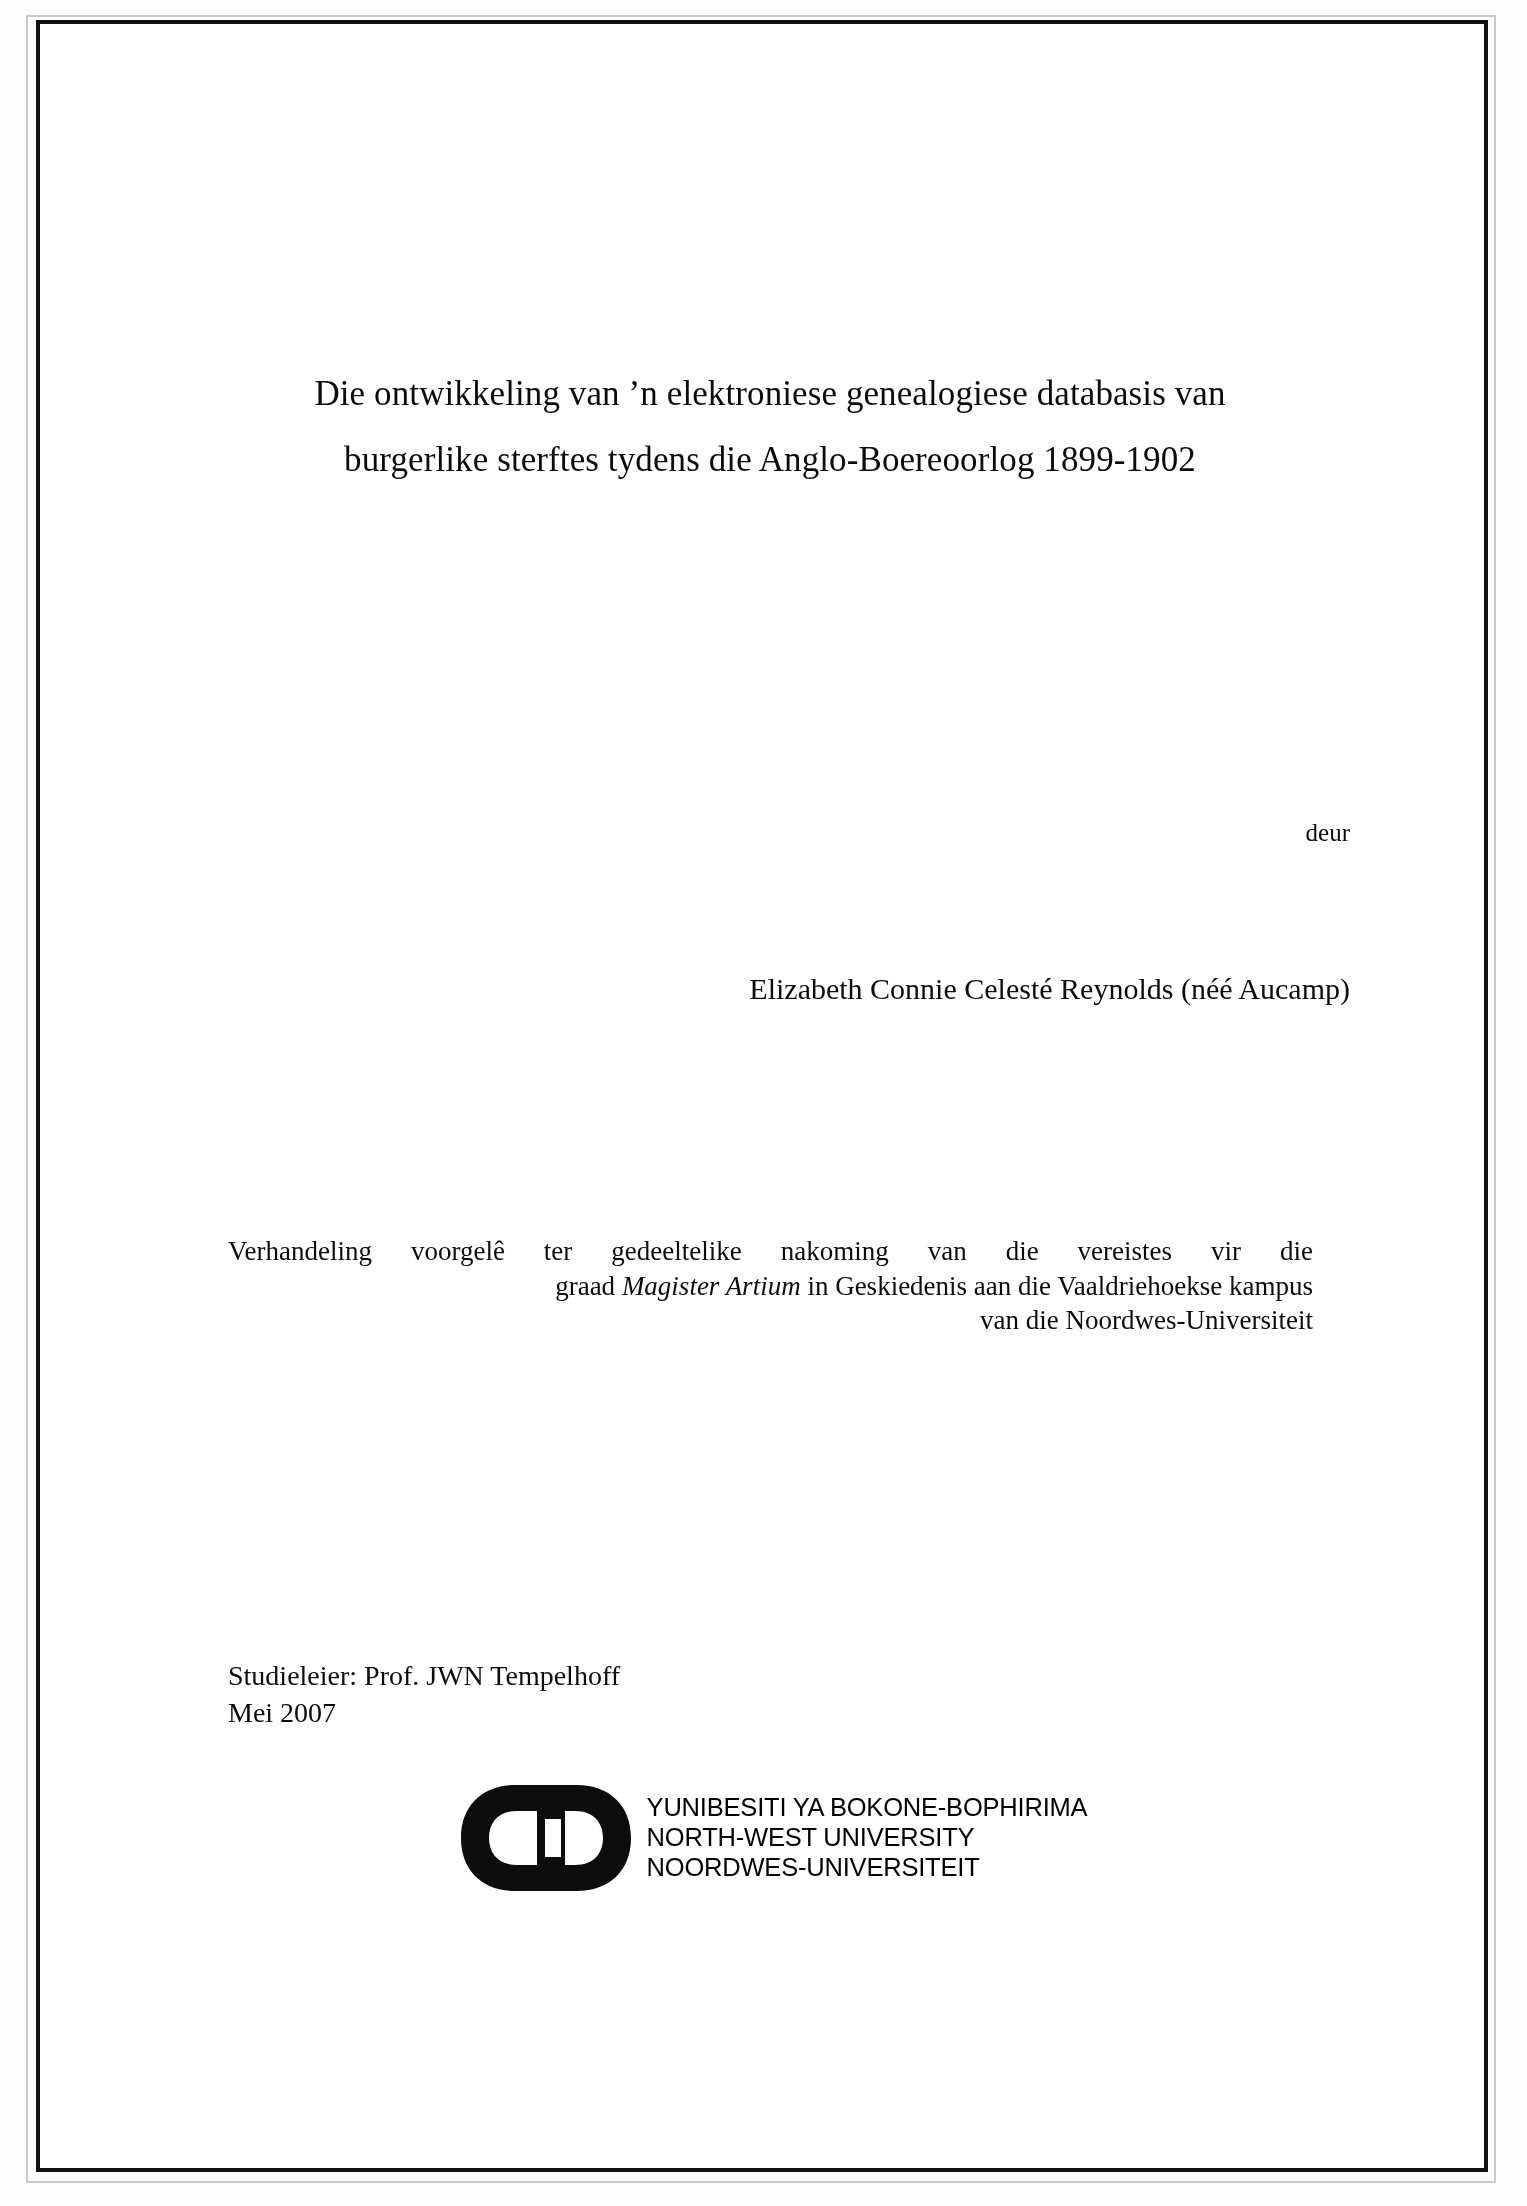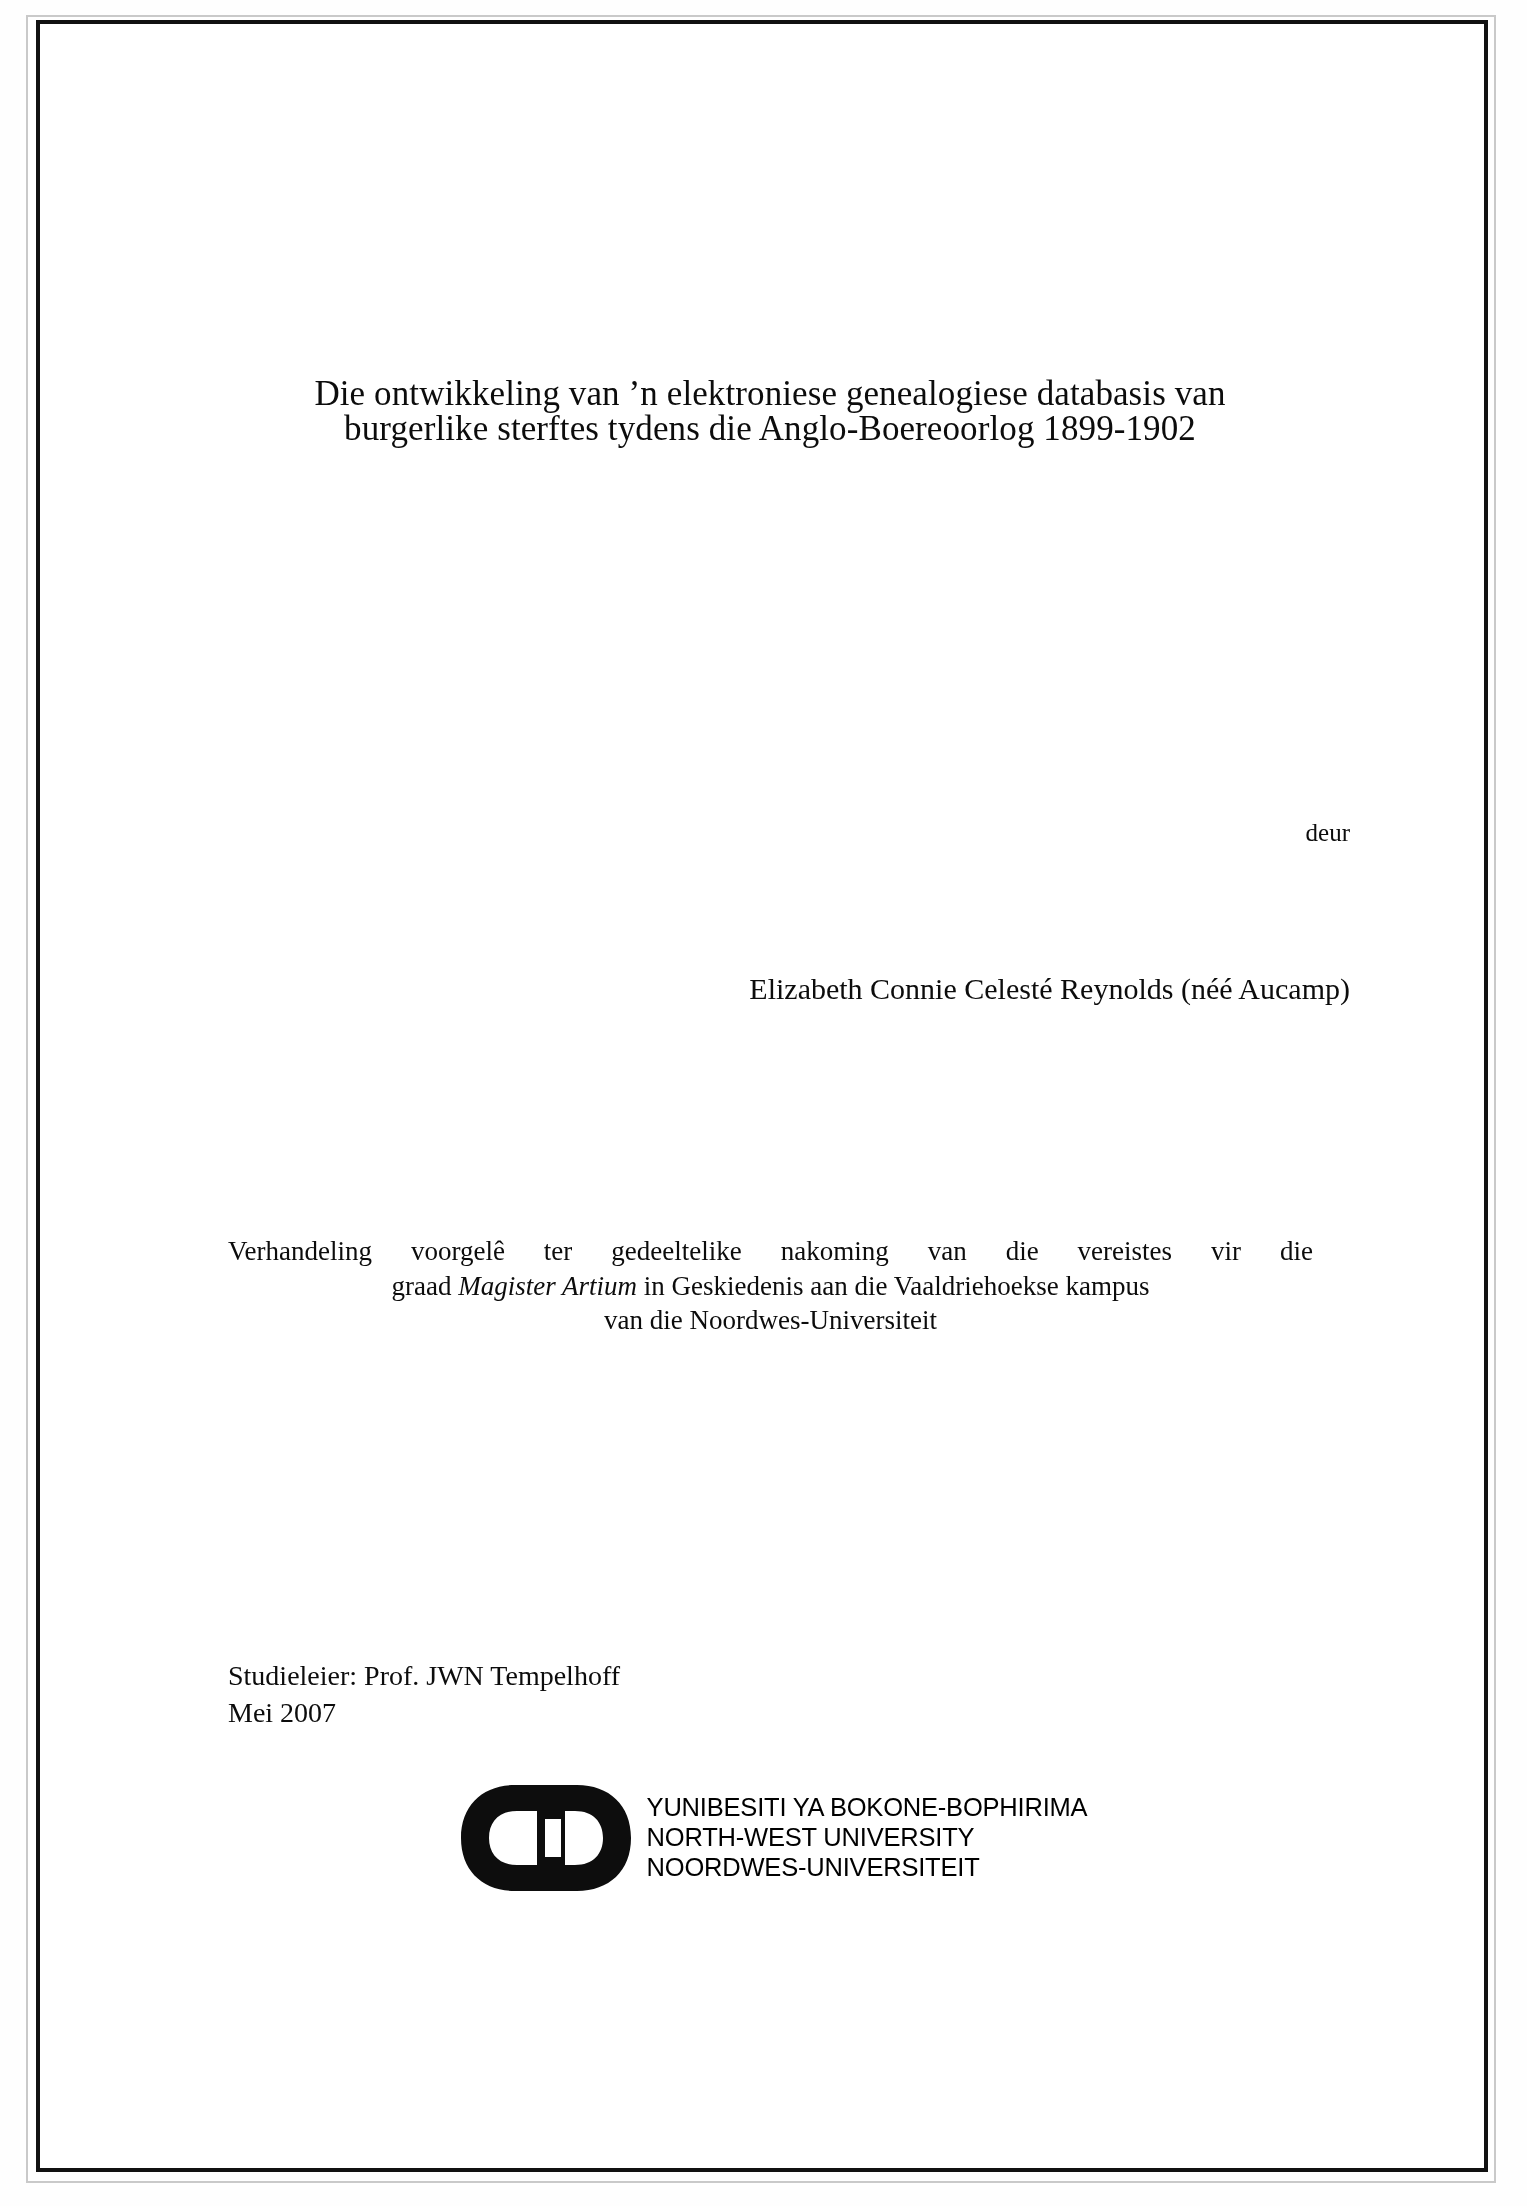--- a/index.html
+++ b/index.html
@@ -62,20 +62,21 @@
     left: 0;
     width: 1160px;
     text-align: center;
   }
   .title-line {
     font-size: 35px;
     line-height: 1.0;
     letter-spacing: 0.1px;
   }
   .title-line.second {
+    margin-top: 31px;
   }
 
   .deur {
     position: absolute;
     top: 795px;
     left: 0;
     width: 1160px;
     text-align: right;
     font-size: 25px;
   }
@@ -95,21 +96,21 @@
     left: 38px;
     width: 1085px;
     font-size: 27px;
     line-height: 1.28;
   }
   .declaration .just {
     text-align: justify;
     text-align-last: justify;
   }
   .declaration .rest {
-    text-align: center;
+    text-align: right;
   }
   .declaration i {
     font-style: italic;
   }
 
   .supervisor {
     position: absolute;
     top: 1610px;
     left: 38px;
     width: 900px;

